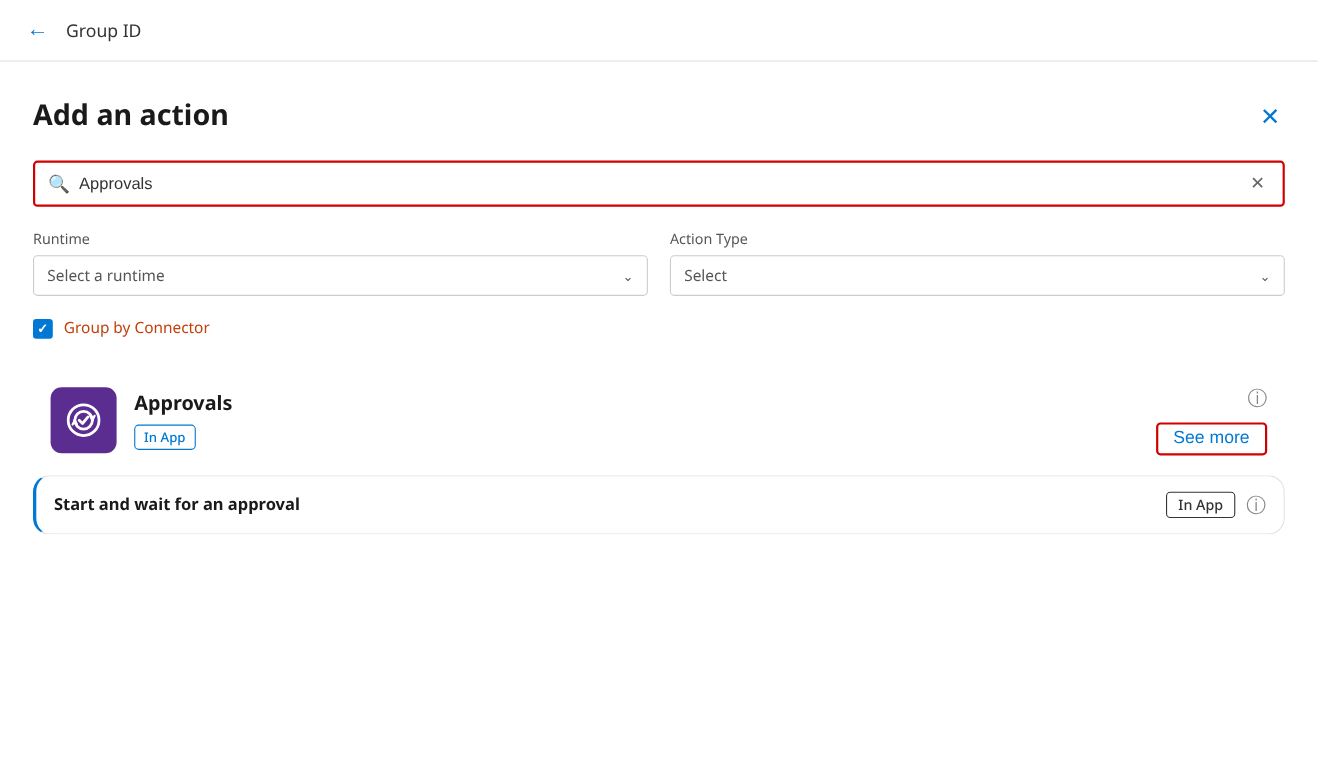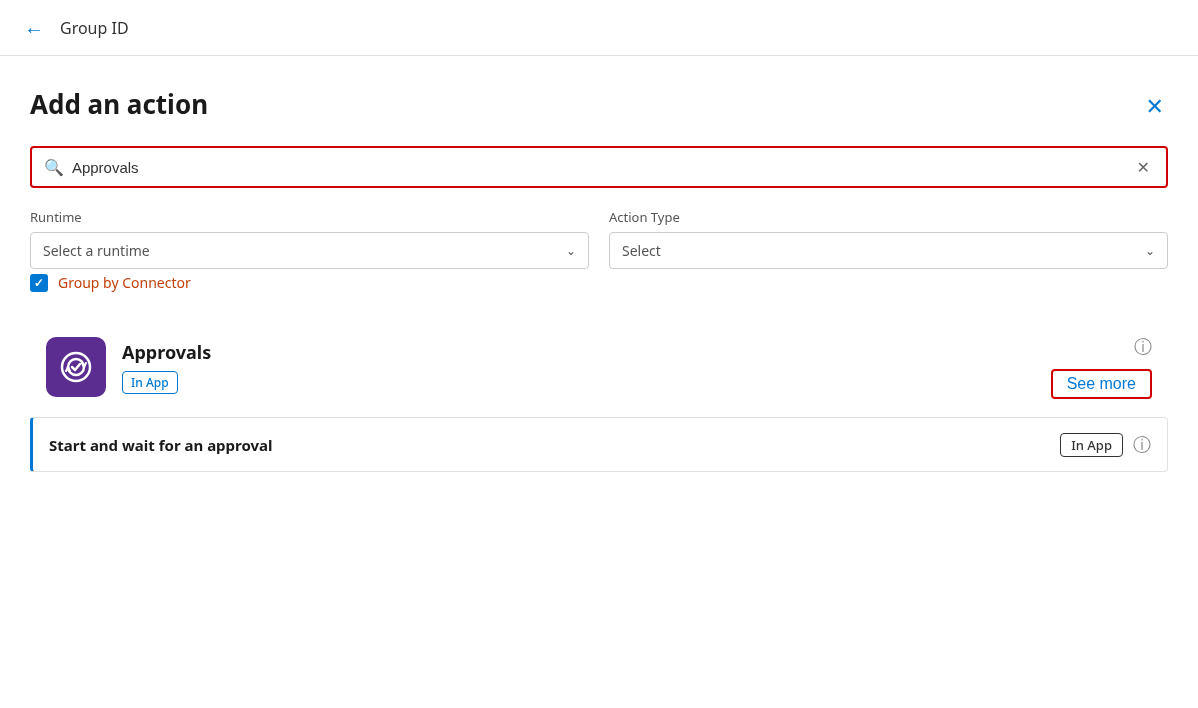--- a/index.html
+++ b/index.html
@@ -93,21 +93,21 @@
       cursor: pointer;
       color: #666;
       font-size: 16px;
       padding: 0 4px;
     }
 
     
     .filters-row {
       display: flex;
       gap: 20px;
-      margin-bottom: 4px;
+      margin-bottom: 20px;
     }
     .filter-group {
       display: flex;
       flex-direction: column;
       gap: 6px;
       flex: 1;
     }
     .filter-label {
       font-size: 13px;
       color: #555;
@@ -217,21 +217,21 @@
       font-size: 16px;
       font-weight: 500;
       cursor: pointer;
       padding: 4px 14px;
     }
 
     
     .action-row {
       border: 1px solid #e0e0e0;
       border-left: 3px solid #0078d4;
-      border-radius: 4px;
+      border-radius: 15px;
       display: flex;
       align-items: center;
       padding: 14px 16px;
       background: #fff;
       margin-top: 4px;
       gap: 32px;
     }
     .action-row-text {
       flex: 1;
       font-size: 15px;

